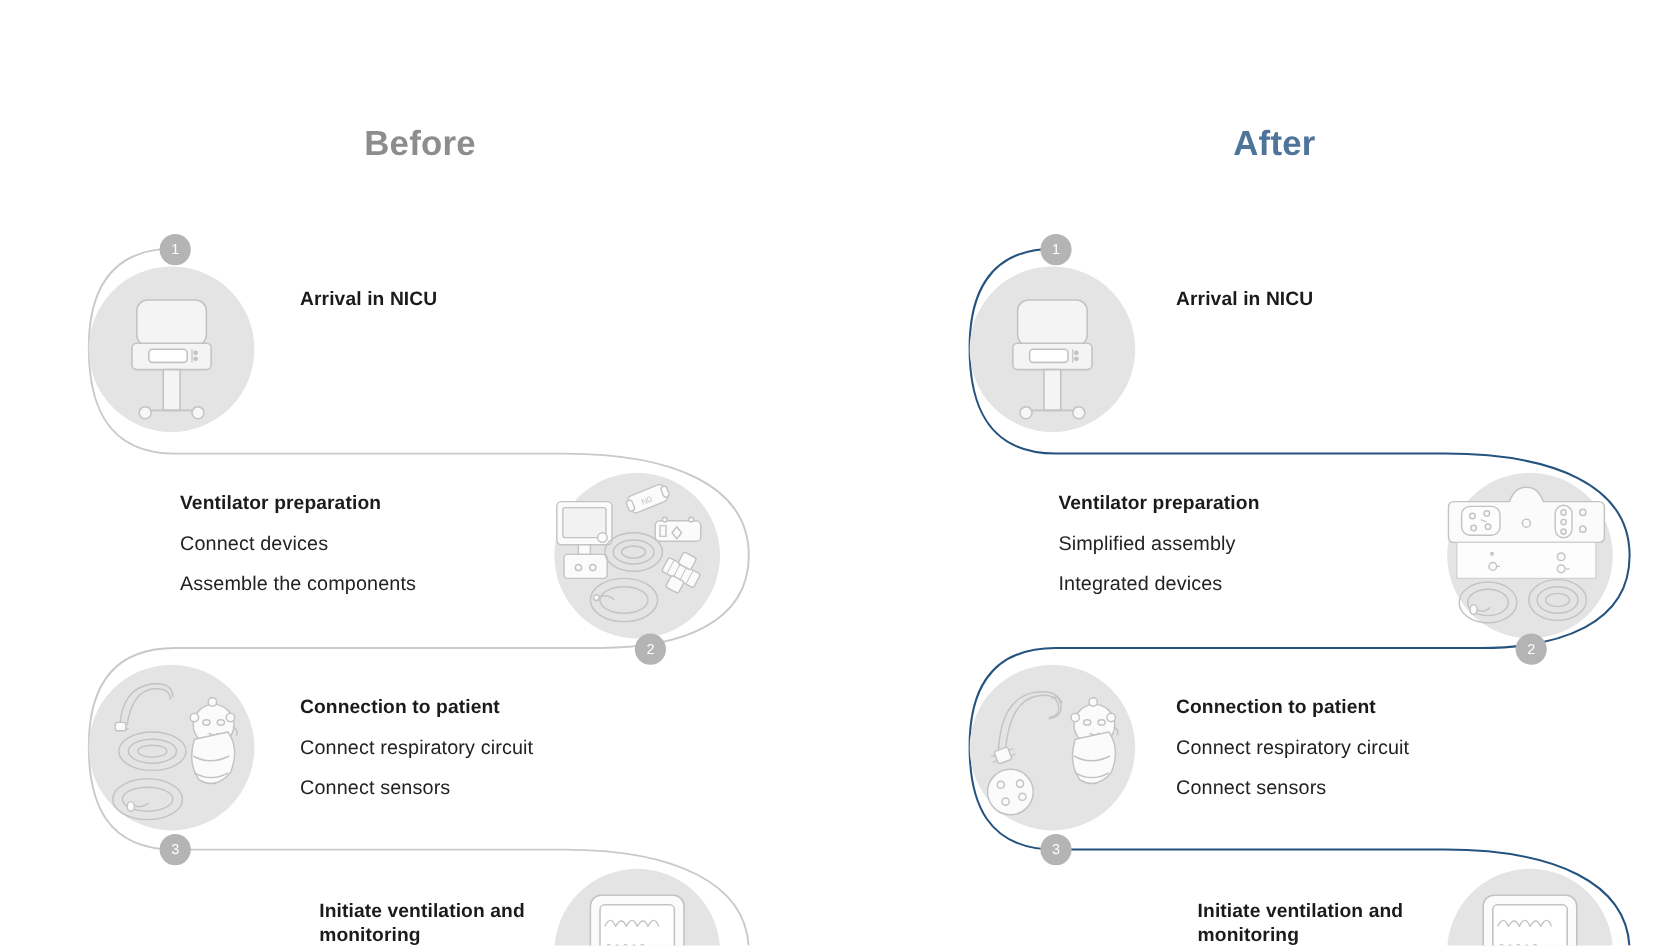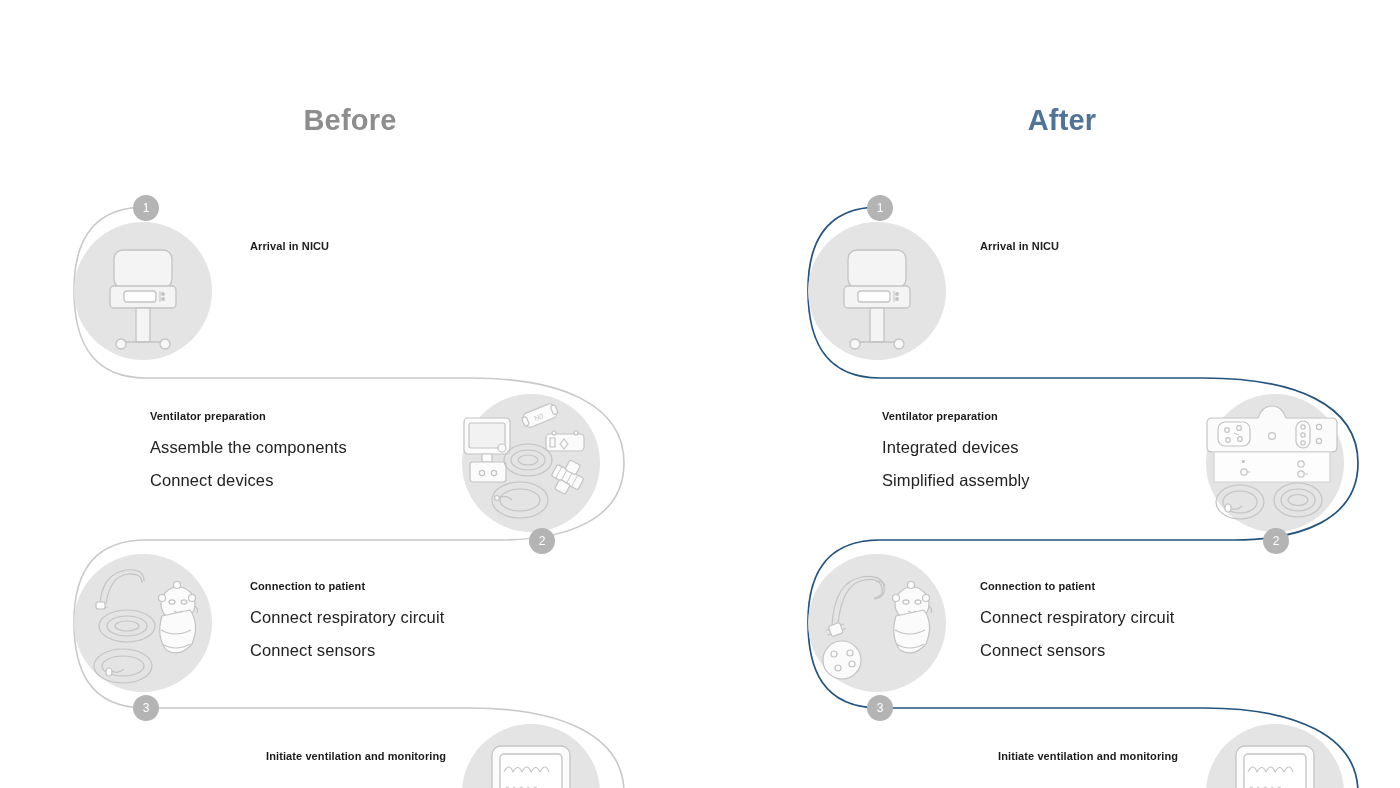--- a/index.html
+++ b/index.html
@@ -37,21 +37,21 @@
     font-size:12px; font-weight:400;
     display:flex; align-items:center; justify-content:center;
     line-height:1;
   }
 
   
   .step-text { position:absolute; }
   .step-text.align-left  { text-align:left; }
   .step-text.align-right { }
   .step-title {
-    font-size:11px; font-weight:700; color:#1b1b1b;
+    font-size:16px; font-weight:700; color:#1b1b1b;
     letter-spacing:.1px; line-height:1.25;
   }
   .step-line {
     font-size:16.5px; font-weight:400; color:#222222;
     letter-spacing:.1px; line-height:1.25; margin-top:13px;
     white-space:nowrap;
   }
   .step-title.wrap { white-space:normal; width:186px; }
   .align-right .step-title.wrap { margin-left:auto; }
 </style>
@@ -135,22 +135,22 @@
           <ellipse cx="58" cy="106" rx="28" ry="18" fill="none"></ellipse>
           <ellipse cx="58" cy="106" rx="20" ry="11" fill="none"></ellipse>
           <path d="M36 104 q8 -4 14 2" fill="none"></path>
           <circle cx="35" cy="104" r="2.4"></circle>
         </g>
       </svg>
     </div>
     <div class="badge" style="left:529px; top:528px;">2</div>
     <div class="step-text align-right" style="left:150px; top:410px; width:302px;">
       <div class="step-title">Ventilator preparation</div>
+      <div class="step-line">Connect devices</div>
       <div class="step-line">Assemble the components</div>
-      <div class="step-line">Connect devices</div>
     </div>
 
     <div class="medallion" style="left:74px; top:554px;">
       <svg viewBox="0 0 138 138">
         <g stroke="#c3c3c3" stroke-width="1.2" fill="#fbfbfb" stroke-linejoin="round">
           <path d="M32 50 q4 -28 22 -30 q14 -1 14 9" fill="none"></path>
           <path d="M26 50 q2 -30 26 -34 q18 -2 18 11" fill="none"></path>
           <path d="M26 50 q3 6 7 3" fill="none"></path>
           <rect x="22" y="48" width="9" height="7" rx="2"></rect>
           <ellipse cx="53" cy="72" rx="28" ry="16" fill="none"></ellipse>
@@ -269,22 +269,22 @@
           <ellipse cx="22" cy="114" rx="3" ry="4"></ellipse>
           <ellipse cx="92" cy="106" rx="24" ry="17" fill="none"></ellipse>
           <ellipse cx="92" cy="106" rx="17" ry="11" fill="none"></ellipse>
           <ellipse cx="92" cy="106" rx="10" ry="5.5" fill="none"></ellipse>
         </g>
       </svg>
     </div>
     <div class="badge" style="left:541px; top:528px;">2</div>
     <div class="step-text align-right" style="left:160px; top:410px; width:302px;">
       <div class="step-title">Ventilator preparation</div>
+      <div class="step-line">Simplified assembly</div>
       <div class="step-line">Integrated devices</div>
-      <div class="step-line">Simplified assembly</div>
     </div>
 
     <div class="medallion" style="left:86px; top:554px;">
       <svg viewBox="0 0 138 138">
         <g stroke="#c3c3c3" stroke-width="1.2" fill="#fbfbfb" stroke-linejoin="round">
           <path d="M30 70 q4 -40 26 -44 q16 -3 18 8 q2 8 -8 10" fill="none"></path>
           <path d="M24 72 q2 -44 30 -49 q20 -3 22 10 q2 10 -10 12" fill="none"></path>
           <path d="M24 72 q5 7 8 2" fill="none"></path>
           <g transform="rotate(-20 28 76)">
             <rect x="22" y="70" width="12" height="11" rx="2"></rect>

